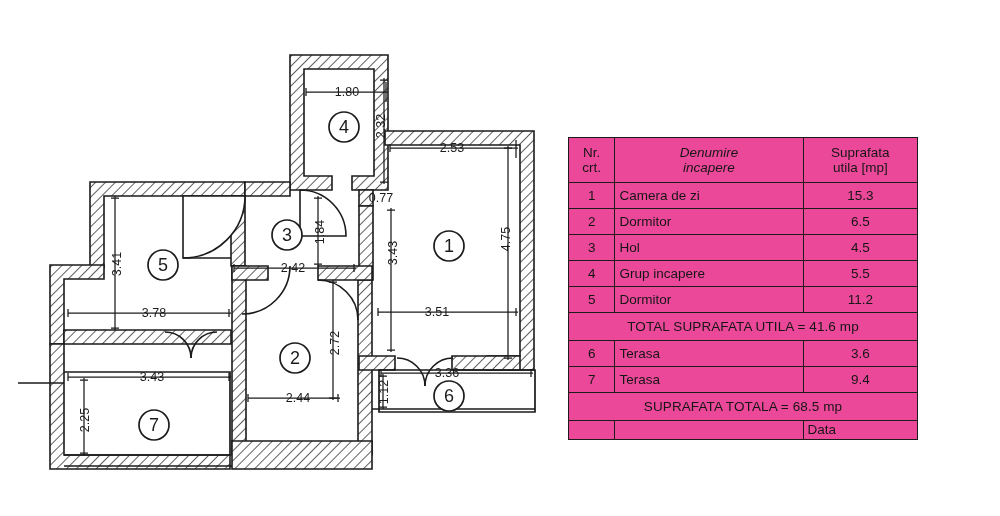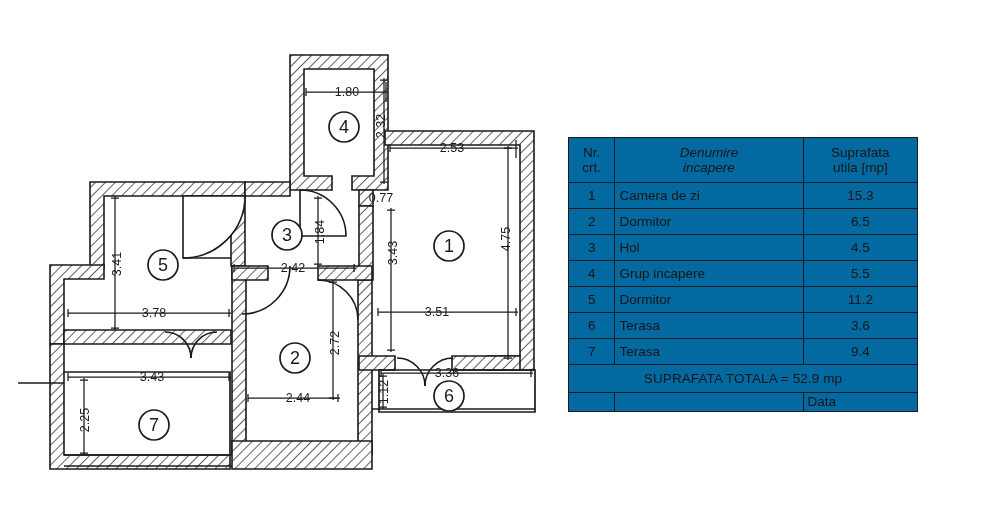--- a/index.html
+++ b/index.html
@@ -14,21 +14,21 @@
   
   #table-wrap{position:absolute;left:568px;top:137px;width:352px;}
   table.areas{border-collapse:collapse;width:350px;
               font-family:"Liberation Sans",sans-serif;}
   table.areas td,table.areas th{
       border:1.4px solid #1b1b1b;
       padding:1px 4px;
       font-weight:400;
       font-size:13.5px;
       color:#161616;
-      background:#0369a1;
+      background:#ec4899;
       line-height:1.12;
   }
   .c-nr{width:40px;text-align:center;}
   .c-name{width:196px;text-align:left;padding-left:14px;}
   .c-area{width:112px;text-align:center;}
   .hdr td{text-align:center;font-size:14px;height:42px;vertical-align:middle;}
   .hdr .c-name,.hdr .c-area{padding-left:4px;}
   .row td{height:23px;vertical-align:middle;}
   .total td{text-align:center;font-size:14px;height:25px;letter-spacing:.1px;}
   .ghost td{height:16px;border-bottom:none;color:#cfcfcf;font-size:11px;
@@ -241,34 +241,37 @@
           <td class="c-nr">4</td>
           <td class="c-name">Grup incapere</td>
           <td class="c-area">5.5</td>
         </tr>
         <tr class="row">
           <td class="c-nr">5</td>
           <td class="c-name">Dormitor</td>
           <td class="c-area">11.2</td>
         </tr>
 
+        <tr class="total">
+          <td colspan="3">TOTAL SUPRAFATA UTILA = 41.6 mp</td>
+        </tr>
 
         <tr class="row">
           <td class="c-nr">6</td>
           <td class="c-name">Terasa</td>
           <td class="c-area">3.6</td>
         </tr>
         <tr class="row">
           <td class="c-nr">7</td>
           <td class="c-name">Terasa</td>
           <td class="c-area">9.4</td>
         </tr>
 
         <tr class="total">
-          <td colspan="3">SUPRAFATA TOTALA = 52.9 mp</td>
+          <td colspan="3">SUPRAFATA TOTALA = 68.5 mp</td>
         </tr>
 
         <tr class="ghost">
           <td class="c-nr"></td>
           <td class="c-name"></td>
           <td class="c-area">Data</td>
         </tr>
       </tbody>
     </table>
   </div>

